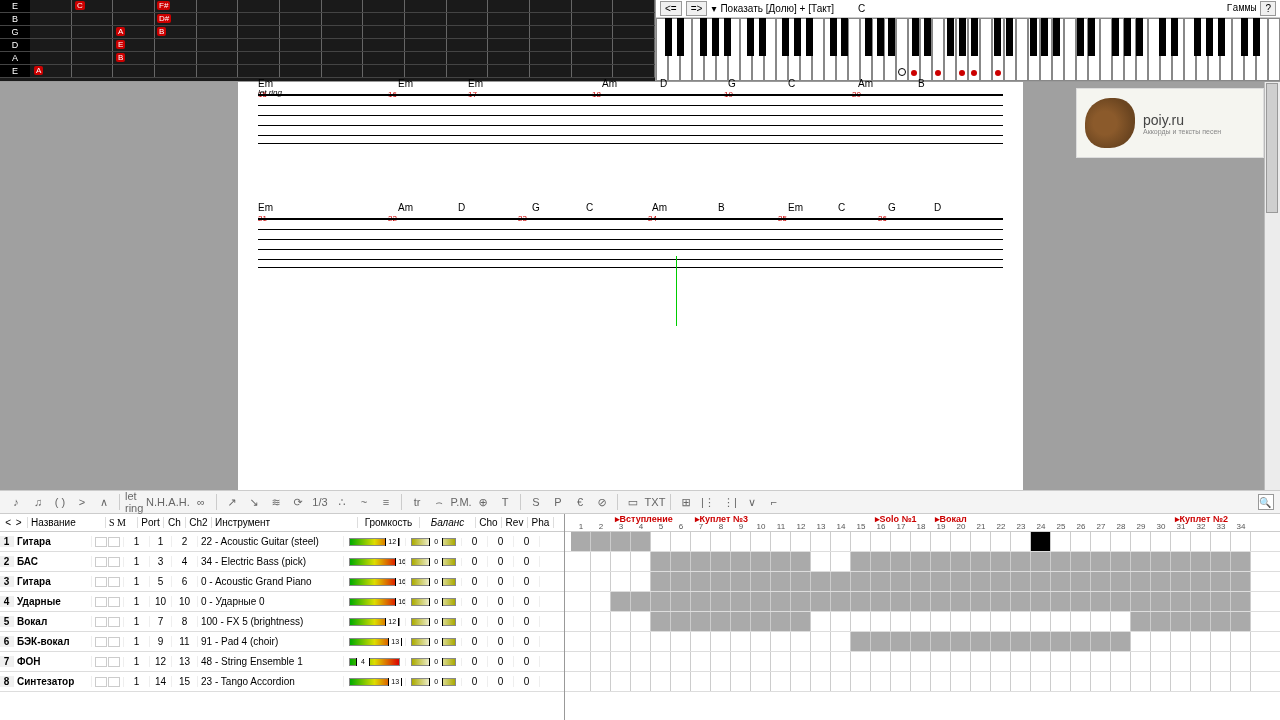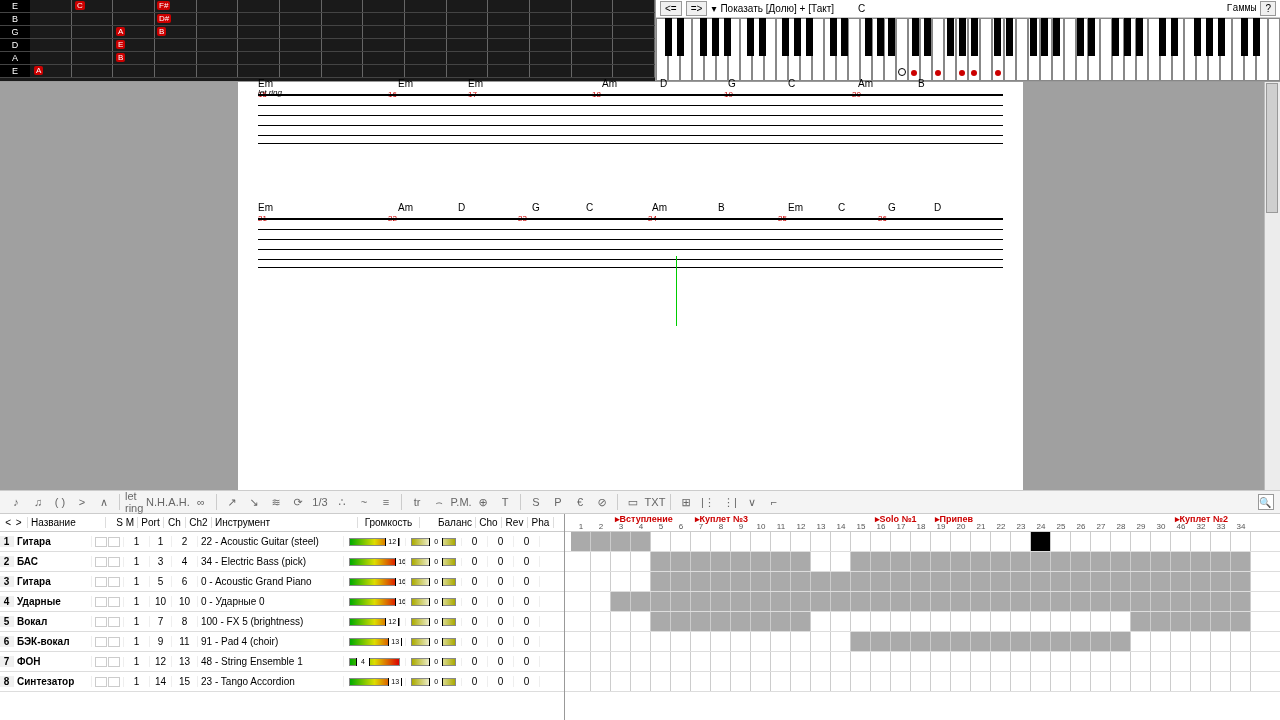--- a/index.html
+++ b/index.html
@@ -52,27 +52,27 @@
 .tb-zoom { margin-left: auto; width: 16px; height: 16px; border: 1px solid #999; background: #fff; display: flex; align-items: center; justify-content: center; }
 
 
 .track-panel { height: 207px; background: #fff; display: flex; }
 .track-list { width: 565px; border-right: 1px solid #999; }
 .track-header { height: 18px; display: flex; border-bottom: 1px solid #ccc; font-size: 10px; align-items: center; }
 .track-header > div { border-right: 1px solid #ddd; padding: 0 3px; white-space: nowrap; overflow: hidden; }
 .th-nav { width: 28px; display: flex; }
 .th-nav span { flex: 1; text-align: center; cursor: pointer; }
 .th-name { width: 78px; }
-.th-sm { width: 32px; text-align: right; }
+.th-sm { width: 32px; text-align: left; font-family: Liberation Serif, serif; }
 .th-port { width: 26px; text-align: center; }
 .th-ch { width: 22px; text-align: center; }
 .th-ch2 { width: 26px; text-align: center; }
 .th-instr { width: 146px; }
 .th-vol { width: 62px; text-align: center; }
-.th-bal { width: 56px; text-align: right; }
+.th-bal { width: 56px; text-align: center; font-style: italic; }
 .th-cho { width: 26px; text-align: center; }
 .th-rev { width: 26px; text-align: center; }
 .th-pha { width: 26px; text-align: center; }
 
 .track-row { height: 20px; display: flex; border-bottom: 1px solid #ddd; font-size: 10px; align-items: center; }
 .track-row > div { border-right: 1px solid #eee; padding: 0 3px; white-space: nowrap; overflow: hidden; }
 .tr-num { width: 14px; text-align: center; font-weight: bold; background: #f0f0f0; }
 .tr-name { width: 78px; font-weight: bold; }
 .tr-sm { width: 32px; display: flex; gap: 1px; }
 .tr-sm span { width: 12px; height: 10px; border: 1px solid #ccc; }
@@ -362,20 +362,27 @@
           <div class="meas" style="left: 0px; top: -4px;">21</div>
           <div class="meas" style="left: 130px; top: -4px;">22</div>
           <div class="meas" style="left: 260px; top: -4px;">23</div>
           <div class="meas" style="left: 390px; top: -4px;">24</div>
           <div class="meas" style="left: 520px; top: -4px;">25</div>
           <div class="meas" style="left: 620px; top: -4px;">26</div>
           <div class="staff"></div>
         </div>
       </div>
     <div class="playhead" style="left:438px;"></div>
+  </div>
+  <div class="logo-box">
+    <div class="logo-guitar"></div>
+    <div class="logo-text">
+      <div class="t1">poiy.ru</div>
+      <div class="t2">Аккорды и тексты песен</div>
+    </div>
   </div>
   <div class="vscroll">
       <div class="vscroll-thumb"></div>
     </div>
 </div>
 
 <div class="toolbar" id="toolbar">
     <div class="tb-btn">♪</div>
     <div class="tb-btn">♫</div>
     <div class="tb-btn">( )</div>
@@ -638,21 +645,21 @@
           <div class="tr-val">0</div>
           <div class="tr-val">0</div>
         </div>
       </div>
   </div>
   <div class="timeline">
     <div class="tl-header" id="tlhead">
         <div class="tl-marker" style="left: 6px;">▸Вступление</div>
         <div class="tl-marker" style="left: 86px;">▸Куплет №3</div>
         <div class="tl-marker" style="left: 266px;">▸Solo №1</div>
-        <div class="tl-marker" style="left: 326px;">▸Припев</div>
+        <div class="tl-marker" style="left: 326px;">▸Вокал</div>
         <div class="tl-marker" style="left: 566px;">▸Куплет №2</div>
         <div class="tl-nums">
           <div class="tl-num">1</div>
           <div class="tl-num">2</div>
           <div class="tl-num">3</div>
           <div class="tl-num">4</div>
           <div class="tl-num">5</div>
           <div class="tl-num">6</div>
           <div class="tl-num">7</div>
           <div class="tl-num">8</div>
@@ -671,21 +678,21 @@
           <div class="tl-num">21</div>
           <div class="tl-num">22</div>
           <div class="tl-num">23</div>
           <div class="tl-num">24</div>
           <div class="tl-num">25</div>
           <div class="tl-num">26</div>
           <div class="tl-num">27</div>
           <div class="tl-num">28</div>
           <div class="tl-num">29</div>
           <div class="tl-num">30</div>
-          <div class="tl-num">46</div>
+          <div class="tl-num">31</div>
           <div class="tl-num">32</div>
           <div class="tl-num">33</div>
           <div class="tl-num">34</div>
         </div>
       </div>
     <div class="tl-body" id="tlbody">
         <div class="tl-row">
           <div class="tl-cell a"></div>
           <div class="tl-cell a"></div>
           <div class="tl-cell a"></div>

